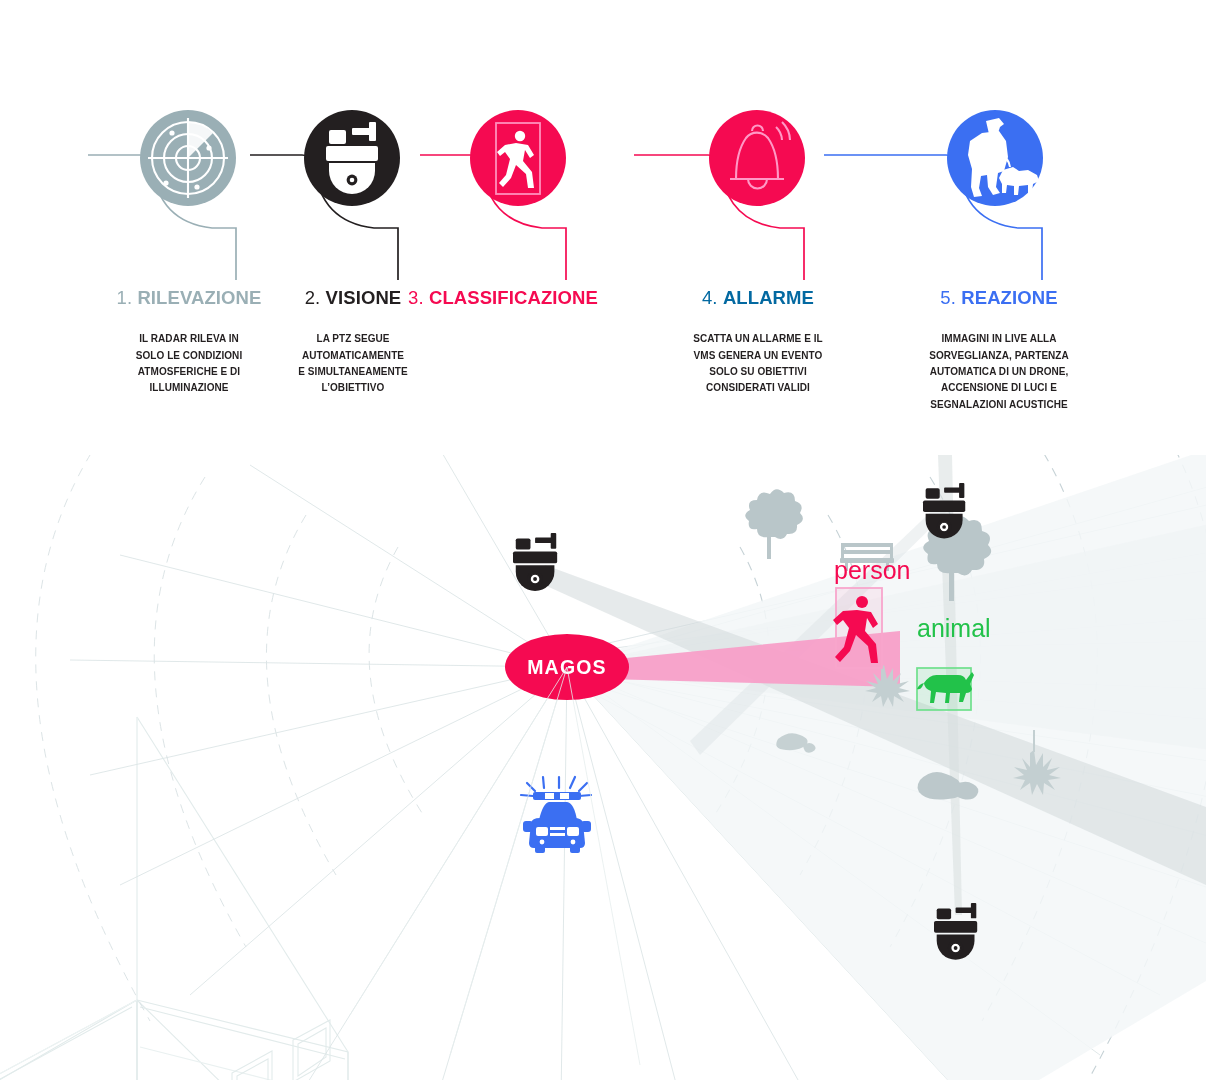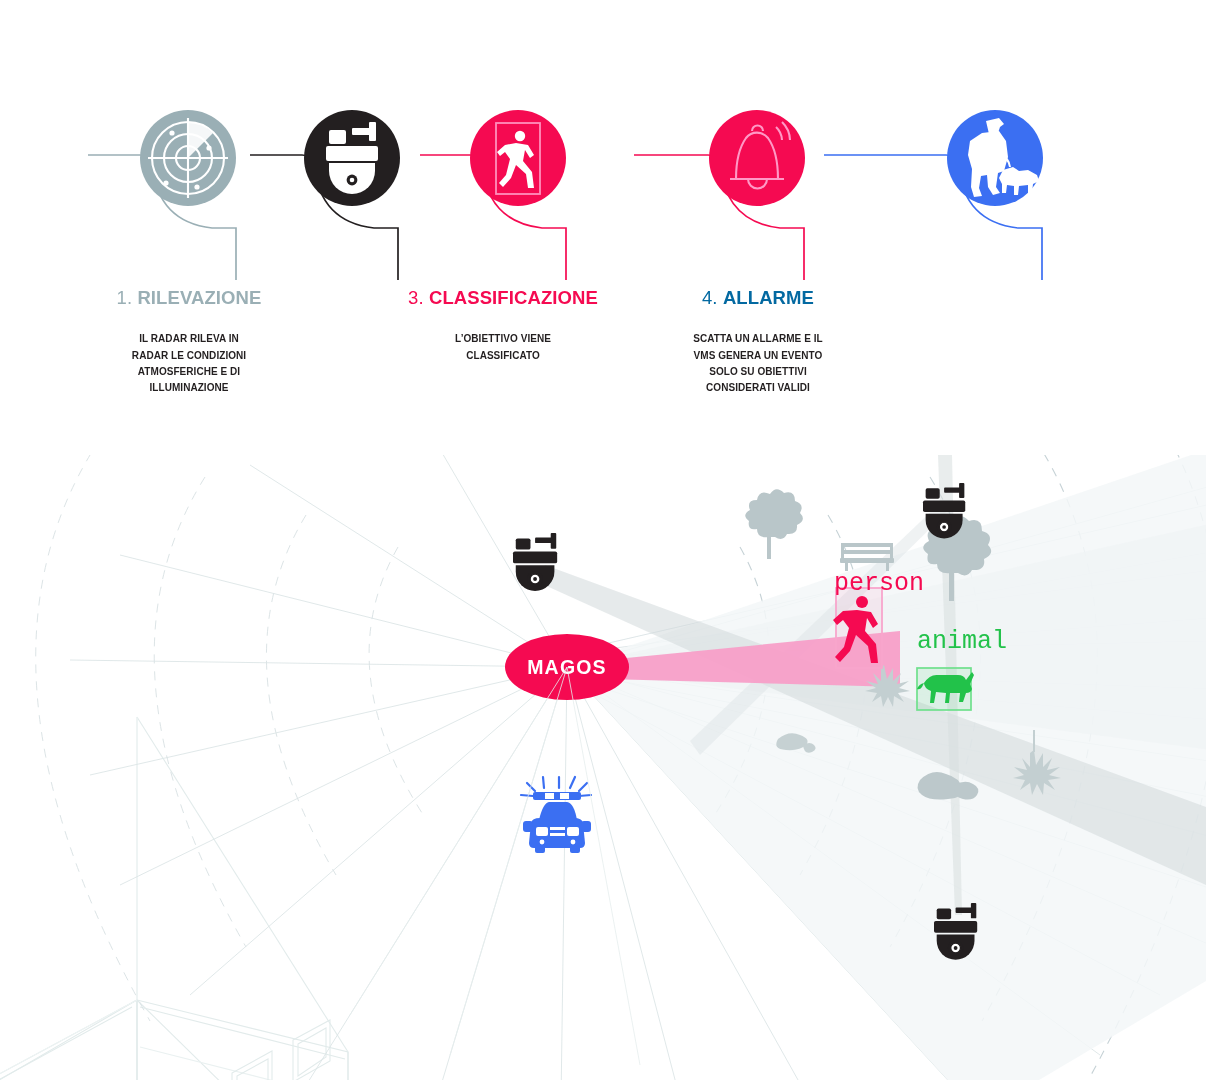--- a/index.html
+++ b/index.html
@@ -23,22 +23,22 @@
   .step-body{
     margin-top:23px;font-size:10px;font-weight:700;line-height:1.63;
     color:#231f20;letter-spacing:.05px;
   }
 
   
   .scene{position:absolute;left:0;top:455px;width:1206px;height:625px;}
   .scene-svg{position:absolute;left:0;top:0;width:1206px;height:625px;}
 
   .tag{
-    position:absolute;font-family:Liberation Mono, monospace;
-    font-size:25px;font-weight:400;line-height:1;white-space:nowrap;margin-top:13px;
+    position:absolute;font-family:Liberation Sans, sans-serif;
+    font-size:25px;font-weight:400;line-height:1;white-space:nowrap;
   }
   .tag-person{color:#F50A51;left:834px;top:103px;}
   .tag-animal{color:#22C24A;left:917px;top:161px;}
 
   .magos-text{
     font-family:"Liberation Sans",sans-serif;font-size:19.5px;font-weight:700;
     letter-spacing:1.2px;fill:#ffffff;
   }
 </style>
 </head>
@@ -140,51 +140,72 @@
       </g>
     </svg>
 
     <div class="step-col" style="left:84px;width:210px;">
       <div class="step-title" style="color:#9AAFB5;">
         <span>1.</span>
         <b>RILEVAZIONE</b>
       </div>
       <div class="step-body">
         <div>IL RADAR RILEVA IN</div>
-        <div>RADAR LE CONDIZIONI</div>
+        <div>SOLO LE CONDIZIONI</div>
         <div>ATMOSFERICHE E DI</div>
         <div>ILLUMINAZIONE</div>
       </div>
     </div>
 
+    <div class="step-col" style="left:255px;width:196px;">
+      <div class="step-title" style="color:#231f20;">
+        <span>2.</span>
+        <b>VISIONE</b>
+      </div>
+      <div class="step-body">
+        <div>LA PTZ SEGUE</div>
+        <div>AUTOMATICAMENTE</div>
+        <div>E SIMULTANEAMENTE</div>
+        <div>L’OBIETTIVO</div>
+      </div>
+    </div>
 
     <div class="step-col" style="left:385px;width:236px;">
       <div class="step-title" style="color:#F50A51;">
         <span>3.</span>
         <b>CLASSIFICAZIONE</b>
-      </div>
-      <div class="step-body">
-        <div>L’OBIETTIVO VIENE</div>
-        <div>CLASSIFICATO</div>
       </div>
     </div>
 
     <div class="step-col" style="left:648px;width:220px;">
       <div class="step-title" style="color:#0369a1;">
         <span>4.</span>
         <b>ALLARME</b>
       </div>
       <div class="step-body">
         <div>SCATTA UN ALLARME E IL</div>
         <div>VMS GENERA UN EVENTO</div>
         <div>SOLO SU OBIETTIVI</div>
         <div>CONSIDERATI VALIDI</div>
       </div>
     </div>
 
+    <div class="step-col" style="left:882px;width:234px;">
+      <div class="step-title" style="color:#3B6FF2;">
+        <span>5.</span>
+        <b>REAZIONE</b>
+      </div>
+      <div class="step-body">
+        <div>IMMAGINI IN LIVE ALLA</div>
+        <div>SORVEGLIANZA, PARTENZA</div>
+        <div>AUTOMATICA DI UN DRONE,</div>
+        <div>ACCENSIONE DI LUCI E</div>
+        <div>SEGNALAZIONI ACUSTICHE</div>
+      </div>
+    </div>
   </div>
 
   <div class="scene">
     <svg class="scene-svg" viewBox="0 0 1206 625">
 
       <g fill="none" stroke="#E2EBEB" stroke-width="1.1">
         <path d="M12 638 L12 638"></path>
         <path d="M-30 642 L137 545 L137 262"></path>
         <path d="M137 545 L137 756"></path>
         <path d="M137 545 L348 752"></path>

